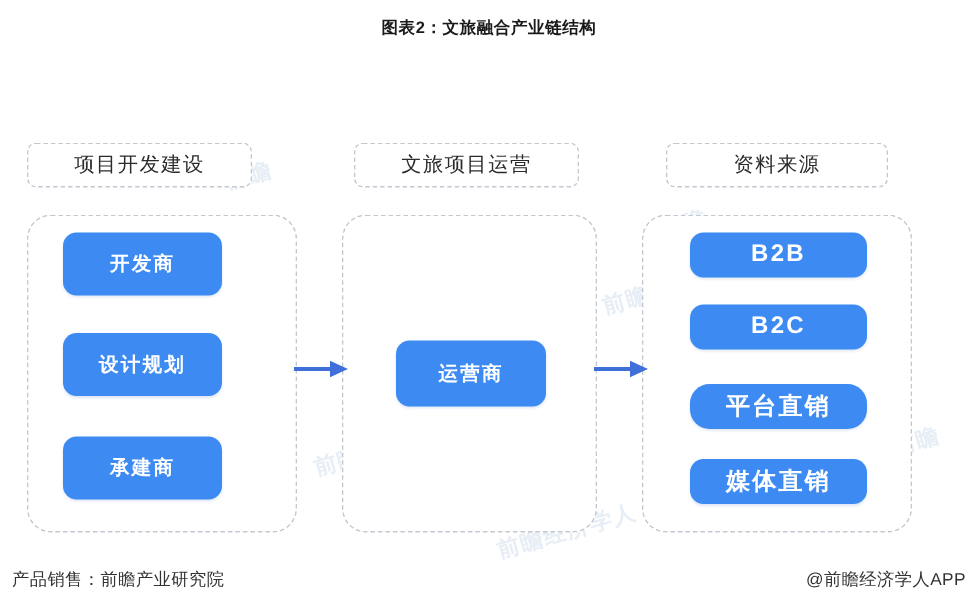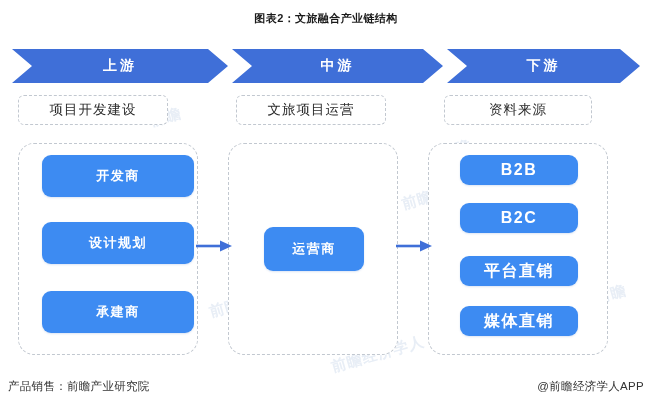--- a/index.html
+++ b/index.html
@@ -141,33 +141,33 @@
   }
   .node span {
     color: #ffffff;
     font-size: 13px;
     font-weight: bold;
     letter-spacing: 1.5px;
     white-space: nowrap;
   }
 
   
-  .n-l { left: 42px; width: 152px; height: 42px; }
+  .n-l { left: 42px; width: 106px; height: 42px; }
   .n-l1 { top: 155px; }
   .n-l2 { top: 222px; text-align: center; }
   .n-l3 { top: 291px; }
 
   
   .n-m { left: 264px; top: 227px; width: 100px; height: 44px; }
 
   
   .n-r { left: 460px; width: 118px; height: 30px; }
   .n-r1 { top: 155px; }
   .n-r2 { top: 203px; }
-  .n-r3 { top: 256px; }
+  .n-r3 { top: 256px; border-radius: 13px; }
   .n-r4 { top: 306px; }
   .n-r span { font-size: 16px; }
 
   
   .conn {
     position: absolute;
     top: 240px;
     height: 12px;
     z-index: 4;
   }
@@ -202,31 +202,20 @@
   <div class="wm wm-a">前瞻</div>
   <div class="wm wm-b">前瞻经济学人</div>
   <div class="wm wm-c">前瞻产业研究院</div>
   <div class="wm wm-d">前瞻</div>
   <div class="wm wm-e">前瞻</div>
   <div class="wm wm-f">前瞻经济学人</div>
   <div class="wm wm-g">前瞻</div>
 
   <div id="title">图表2：文旅融合产业链结构</div>
 
-  <div id="banner">
-    <div class="chev chev-1">
-      <span>上游</span>
-    </div>
-    <div class="chev chev-2">
-      <span>中游</span>
-    </div>
-    <div class="chev chev-3">
-      <span>下游</span>
-    </div>
-  </div>
 
   <div class="pill pill-1">
     <span>项目开发建设</span>
   </div>
   <div class="pill pill-2">
     <span>文旅项目运营</span>
   </div>
   <div class="pill pill-3">
     <span>资料来源</span>
   </div>

